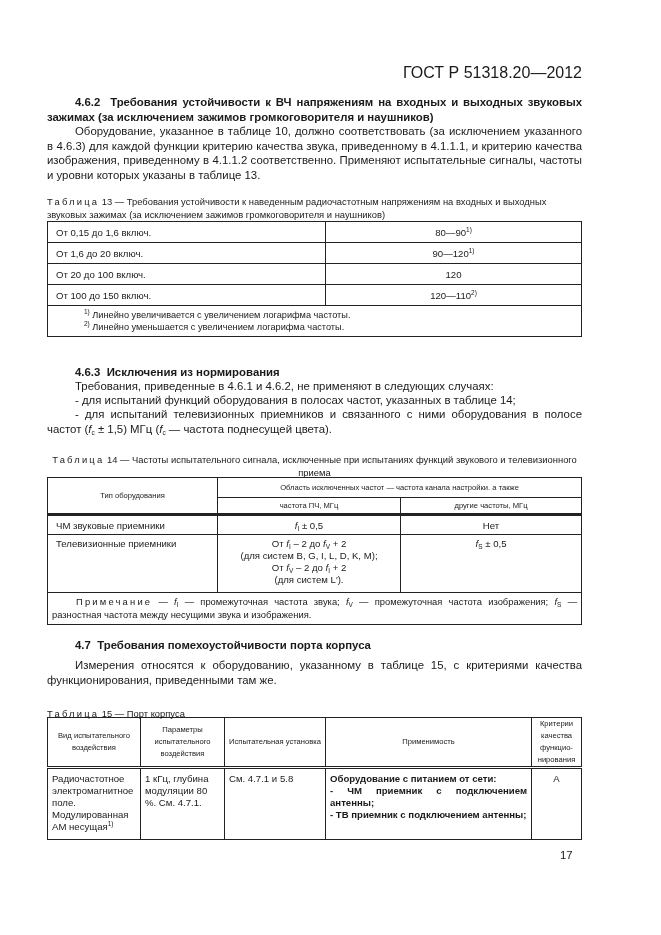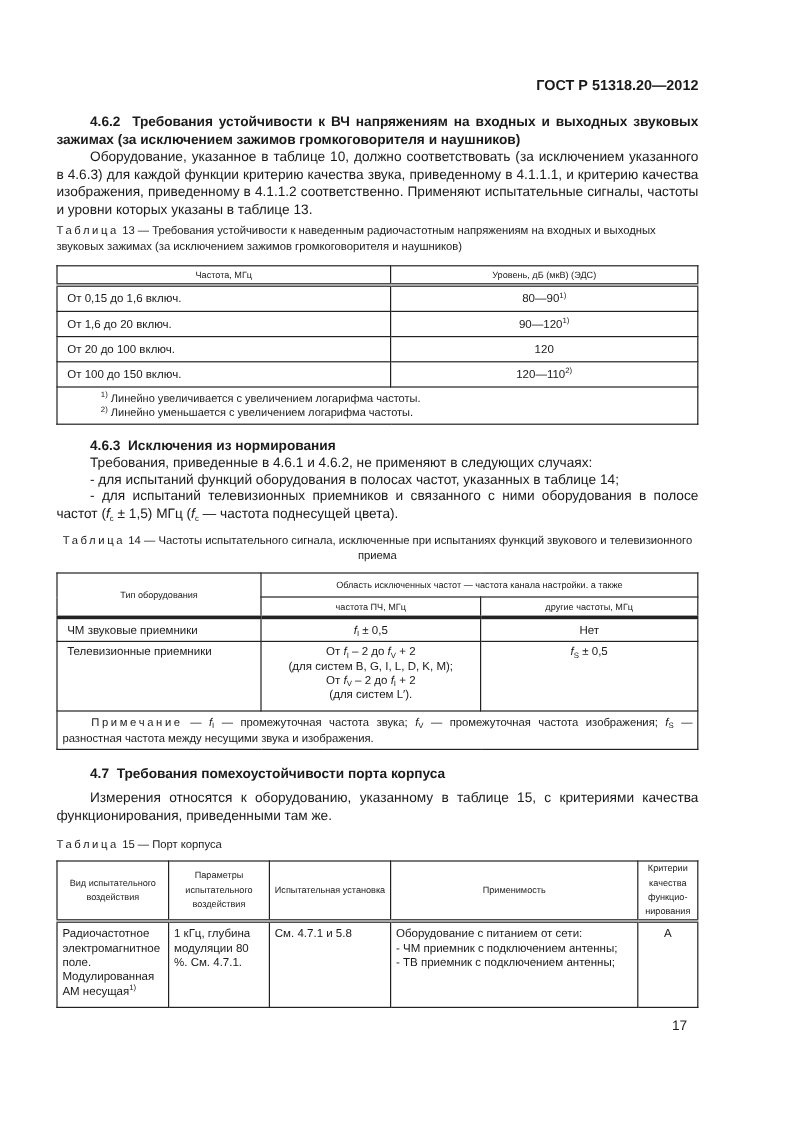--- a/index.html
+++ b/index.html
@@ -1,44 +1,44 @@
 <!DOCTYPE html>
 <html><head>
 <meta charset="utf-8">
 <style>
   html, body { margin: 0; padding: 0; background: #fff; }
   body { width: 661px; height: 935px; position: relative; overflow: hidden;
          font-family: "Liberation Sans", sans-serif; color: #1a1a1a; }
   .abs { position: absolute; }
-  .hdr { right: 79px; top: 64px; font-size: 12px; font-weight: bold; }
+  .hdr { right: 79px; top: 64px; font-size: 16px; font-weight: normal; }
   .p { font-size: 11.4px; line-height: 14.6px; text-align: justify; left: 47px; width: 535px; }
   .ind { text-indent: 28px; }
   .b { font-weight: bold; }
-  .cap { font-size: 9.4px; line-height: 13px; left: 47px; width: 535px; }
+  .cap { font-size: 9.4px; line-height: 13px; left: 47px; width: 535px; margin-top: 10px; }
   .sp { letter-spacing: 2.2px; }
   table { border-collapse: collapse; position: absolute; left: 47px; width: 535px; table-layout: fixed; }
   td, th { border: 1px solid #222; padding: 0 8px; font-weight: normal; vertical-align: middle; }
   .t13 td { font-size: 9.6px; height: 20px; }
   .t13 .h td { font-size: 7.6px; height: 14px; text-align: center; border-bottom: 3px double #222; }
   .t13 .v { text-align: center; }
   .t13 .fn td { font-size: 9.2px; line-height: 12px; padding: 3px 0 3px 36px; height: auto; }
   sup { font-size: 6.5px; vertical-align: 4px; line-height: 0; }
   sub { font-size: 6.5px; vertical-align: -2px; line-height: 0; }
   .t14 td { font-size: 9.6px; }
   .t14 .h td { font-size: 7.6px; text-align: center; height: 19px; }
   .t14 .h2 td { border-bottom: 3px solid #222; height: 15px; }
   .t14 .c { text-align: center; }
   .t14 .r1 td { height: 18px; }
   .t14 .r2 td { vertical-align: top; padding-top: 3px; height: 54px; line-height: 12px; }
   .t14 .note td { font-size: 9.4px; line-height: 13px; padding: 2px 4px 3px 4px; text-align: justify; }
   .t15 td { font-size: 9.6px; line-height: 12px; }
   .t15 .h td { font-size: 7.6px; line-height: 12px; text-align: center; height: 46px; border-bottom: 3px double #222; padding: 0 3px; }
   .t15 .r td { vertical-align: top; padding: 4px 4px 0 4px; height: 66px; }
   .t15 .r td.crit { text-align: center; }
-  .t15 .just { text-align: justify; }
+  .t15 .just { text-align: justify; font-weight: bold; }
   .pg { left: 560px; top: 849px; font-size: 11.4px; }
   i { font-style: italic; }
 </style>
 </head>
 <body>
 
 <div class="abs hdr">ГОСТ Р 51318.20—2012</div>
 
 <div class="abs p ind" style="top:95px;">
   <span class="b">4.6.2</span>&nbsp;
@@ -50,24 +50,20 @@
   <span class="sp">Таблица</span>
   <span>13 — Требования устойчивости к наведенным радиочастотным напряжениям на входных и выходных звуковых зажимах (за исключением зажимов громкоговорителя и наушников)</span>
 </div>
 
 <table class="t13" style="top:221px;">
   <colgroup>
       <col style="width:278px">
       <col>
     </colgroup>
   <tbody>
-      <tr class="h">
-    <td>Частота, МГц</td>
-    <td>Уровень, дБ (мкВ) (ЭДС)</td>
-  </tr>
   <tr>
     <td>От 0,15 до 1,6 включ.</td>
     <td class="v"><span>80—90</span><sup>1)</sup></td>
   </tr>
   <tr>
     <td>От 1,6 до 20 включ.</td>
     <td class="v"><span>90—120</span><sup>1)</sup></td>
   </tr>
   <tr>
     <td>От 20 до 100 включ.</td>

